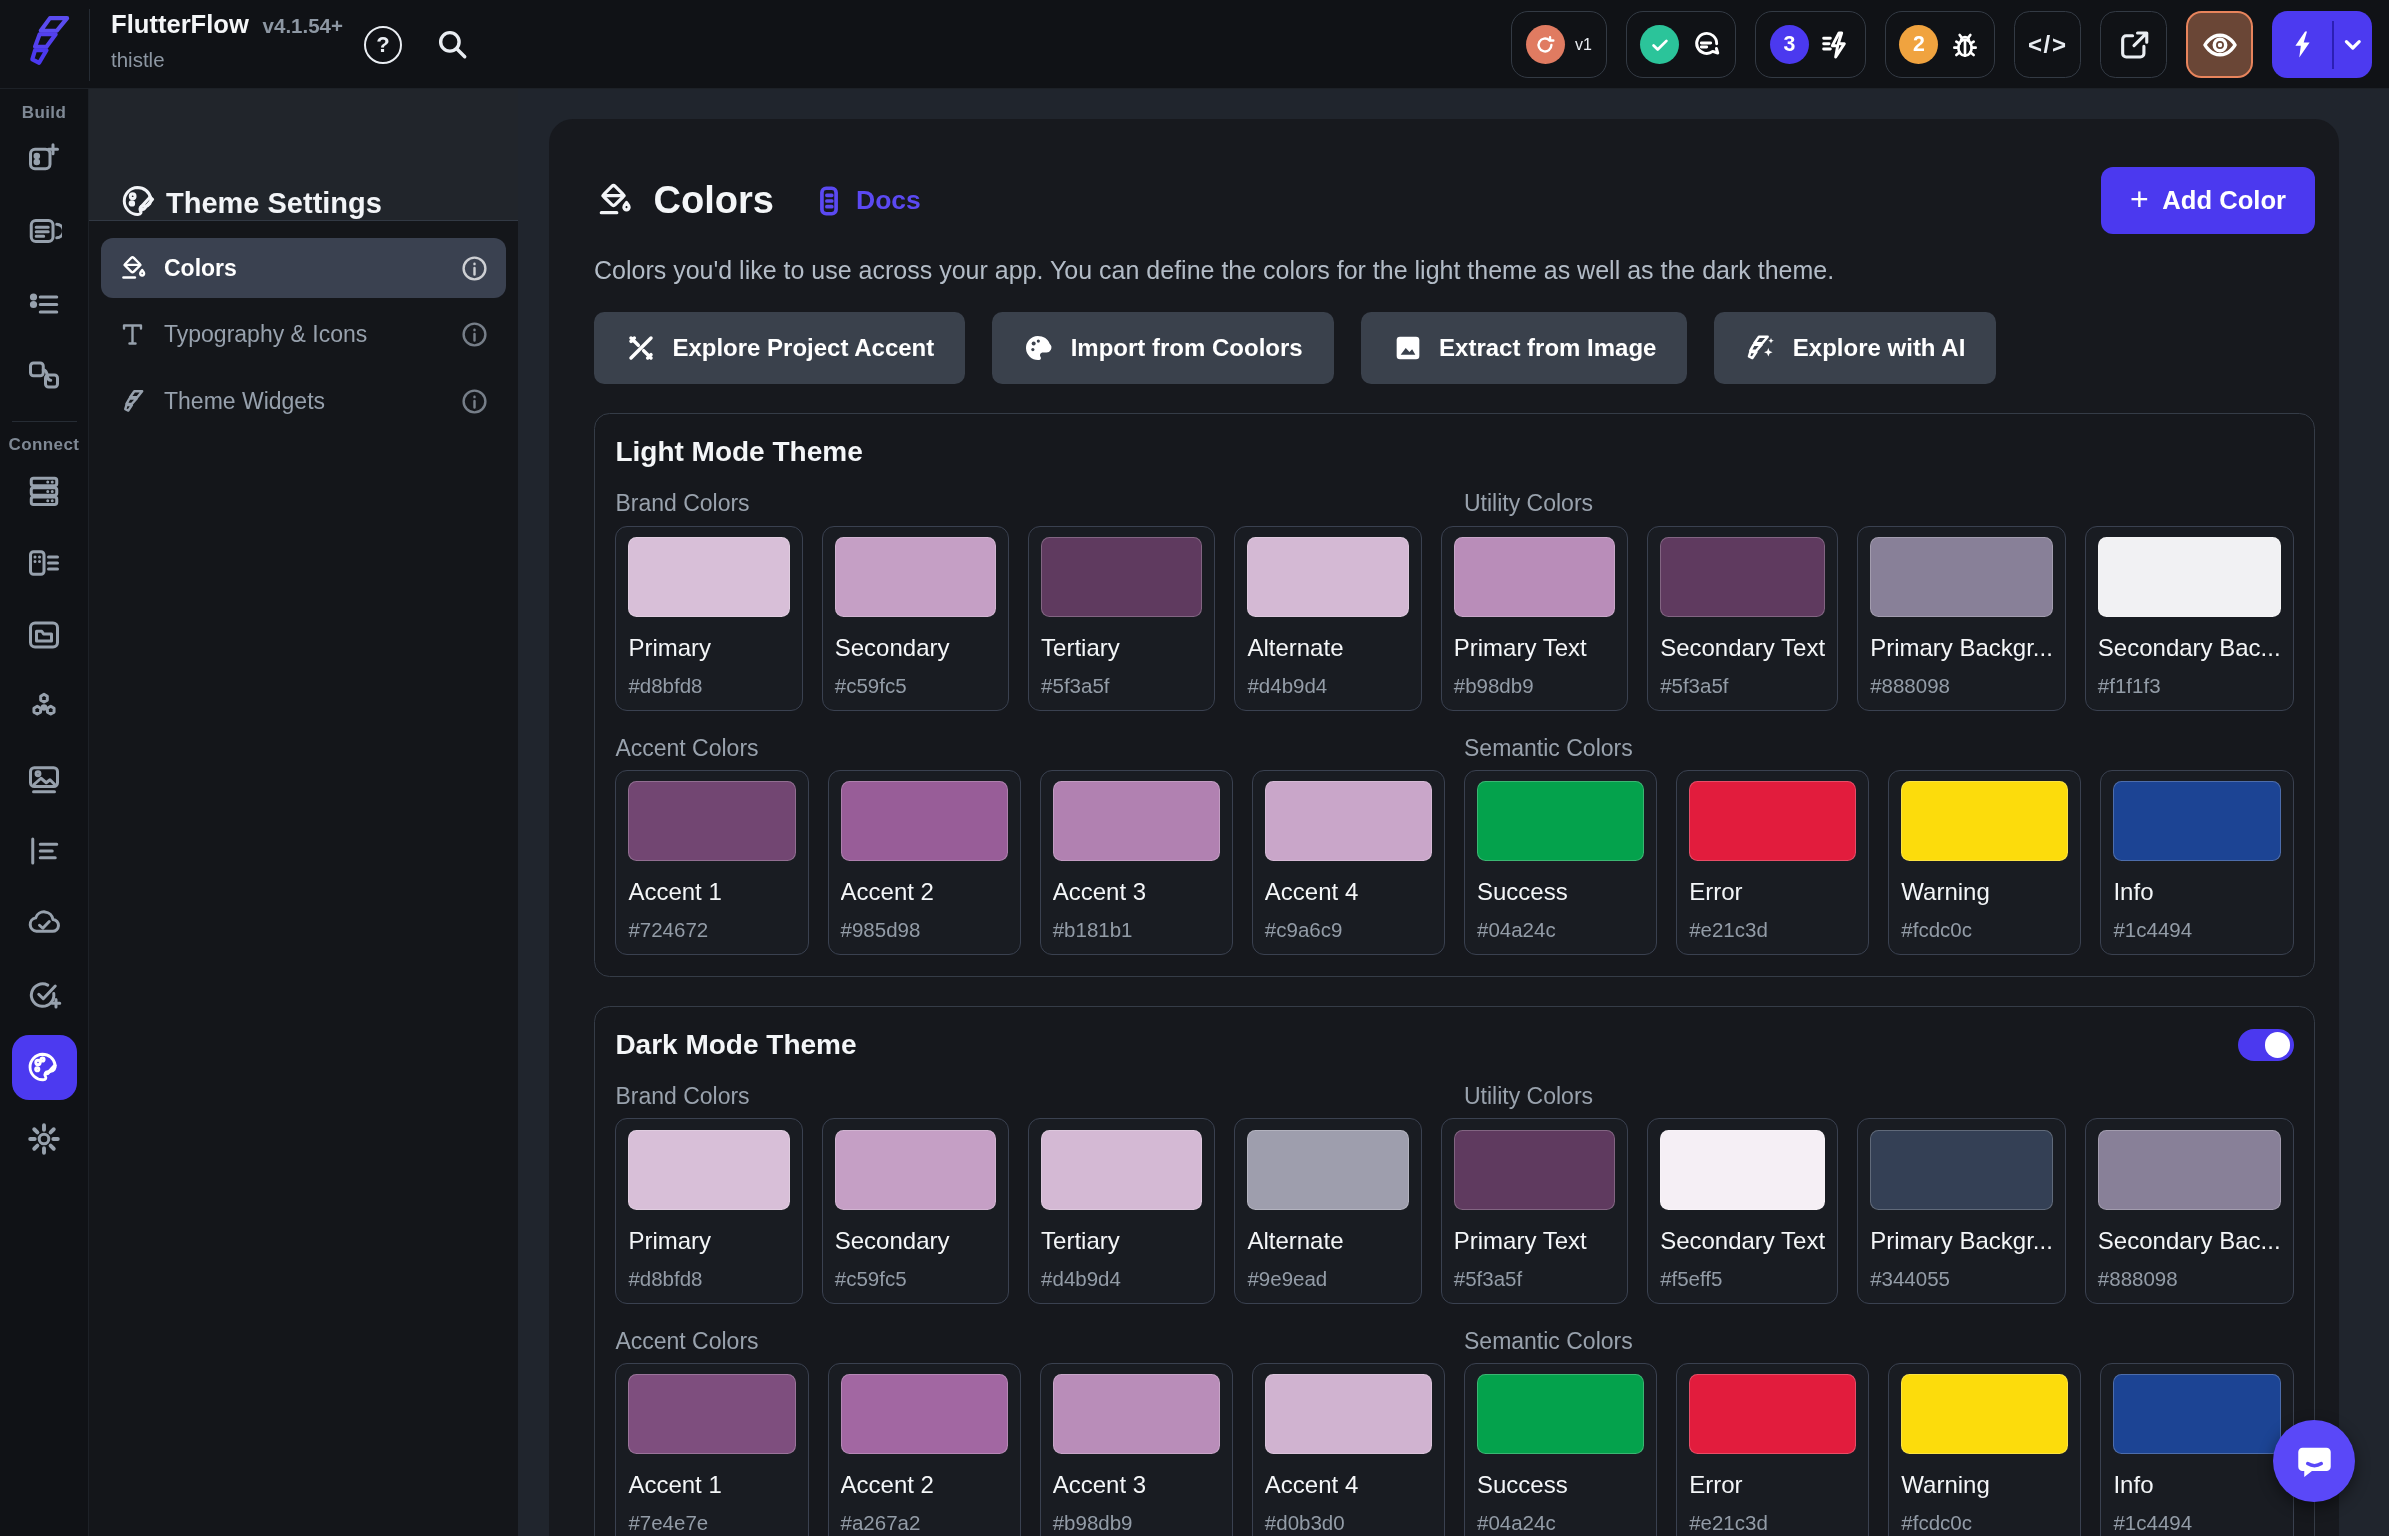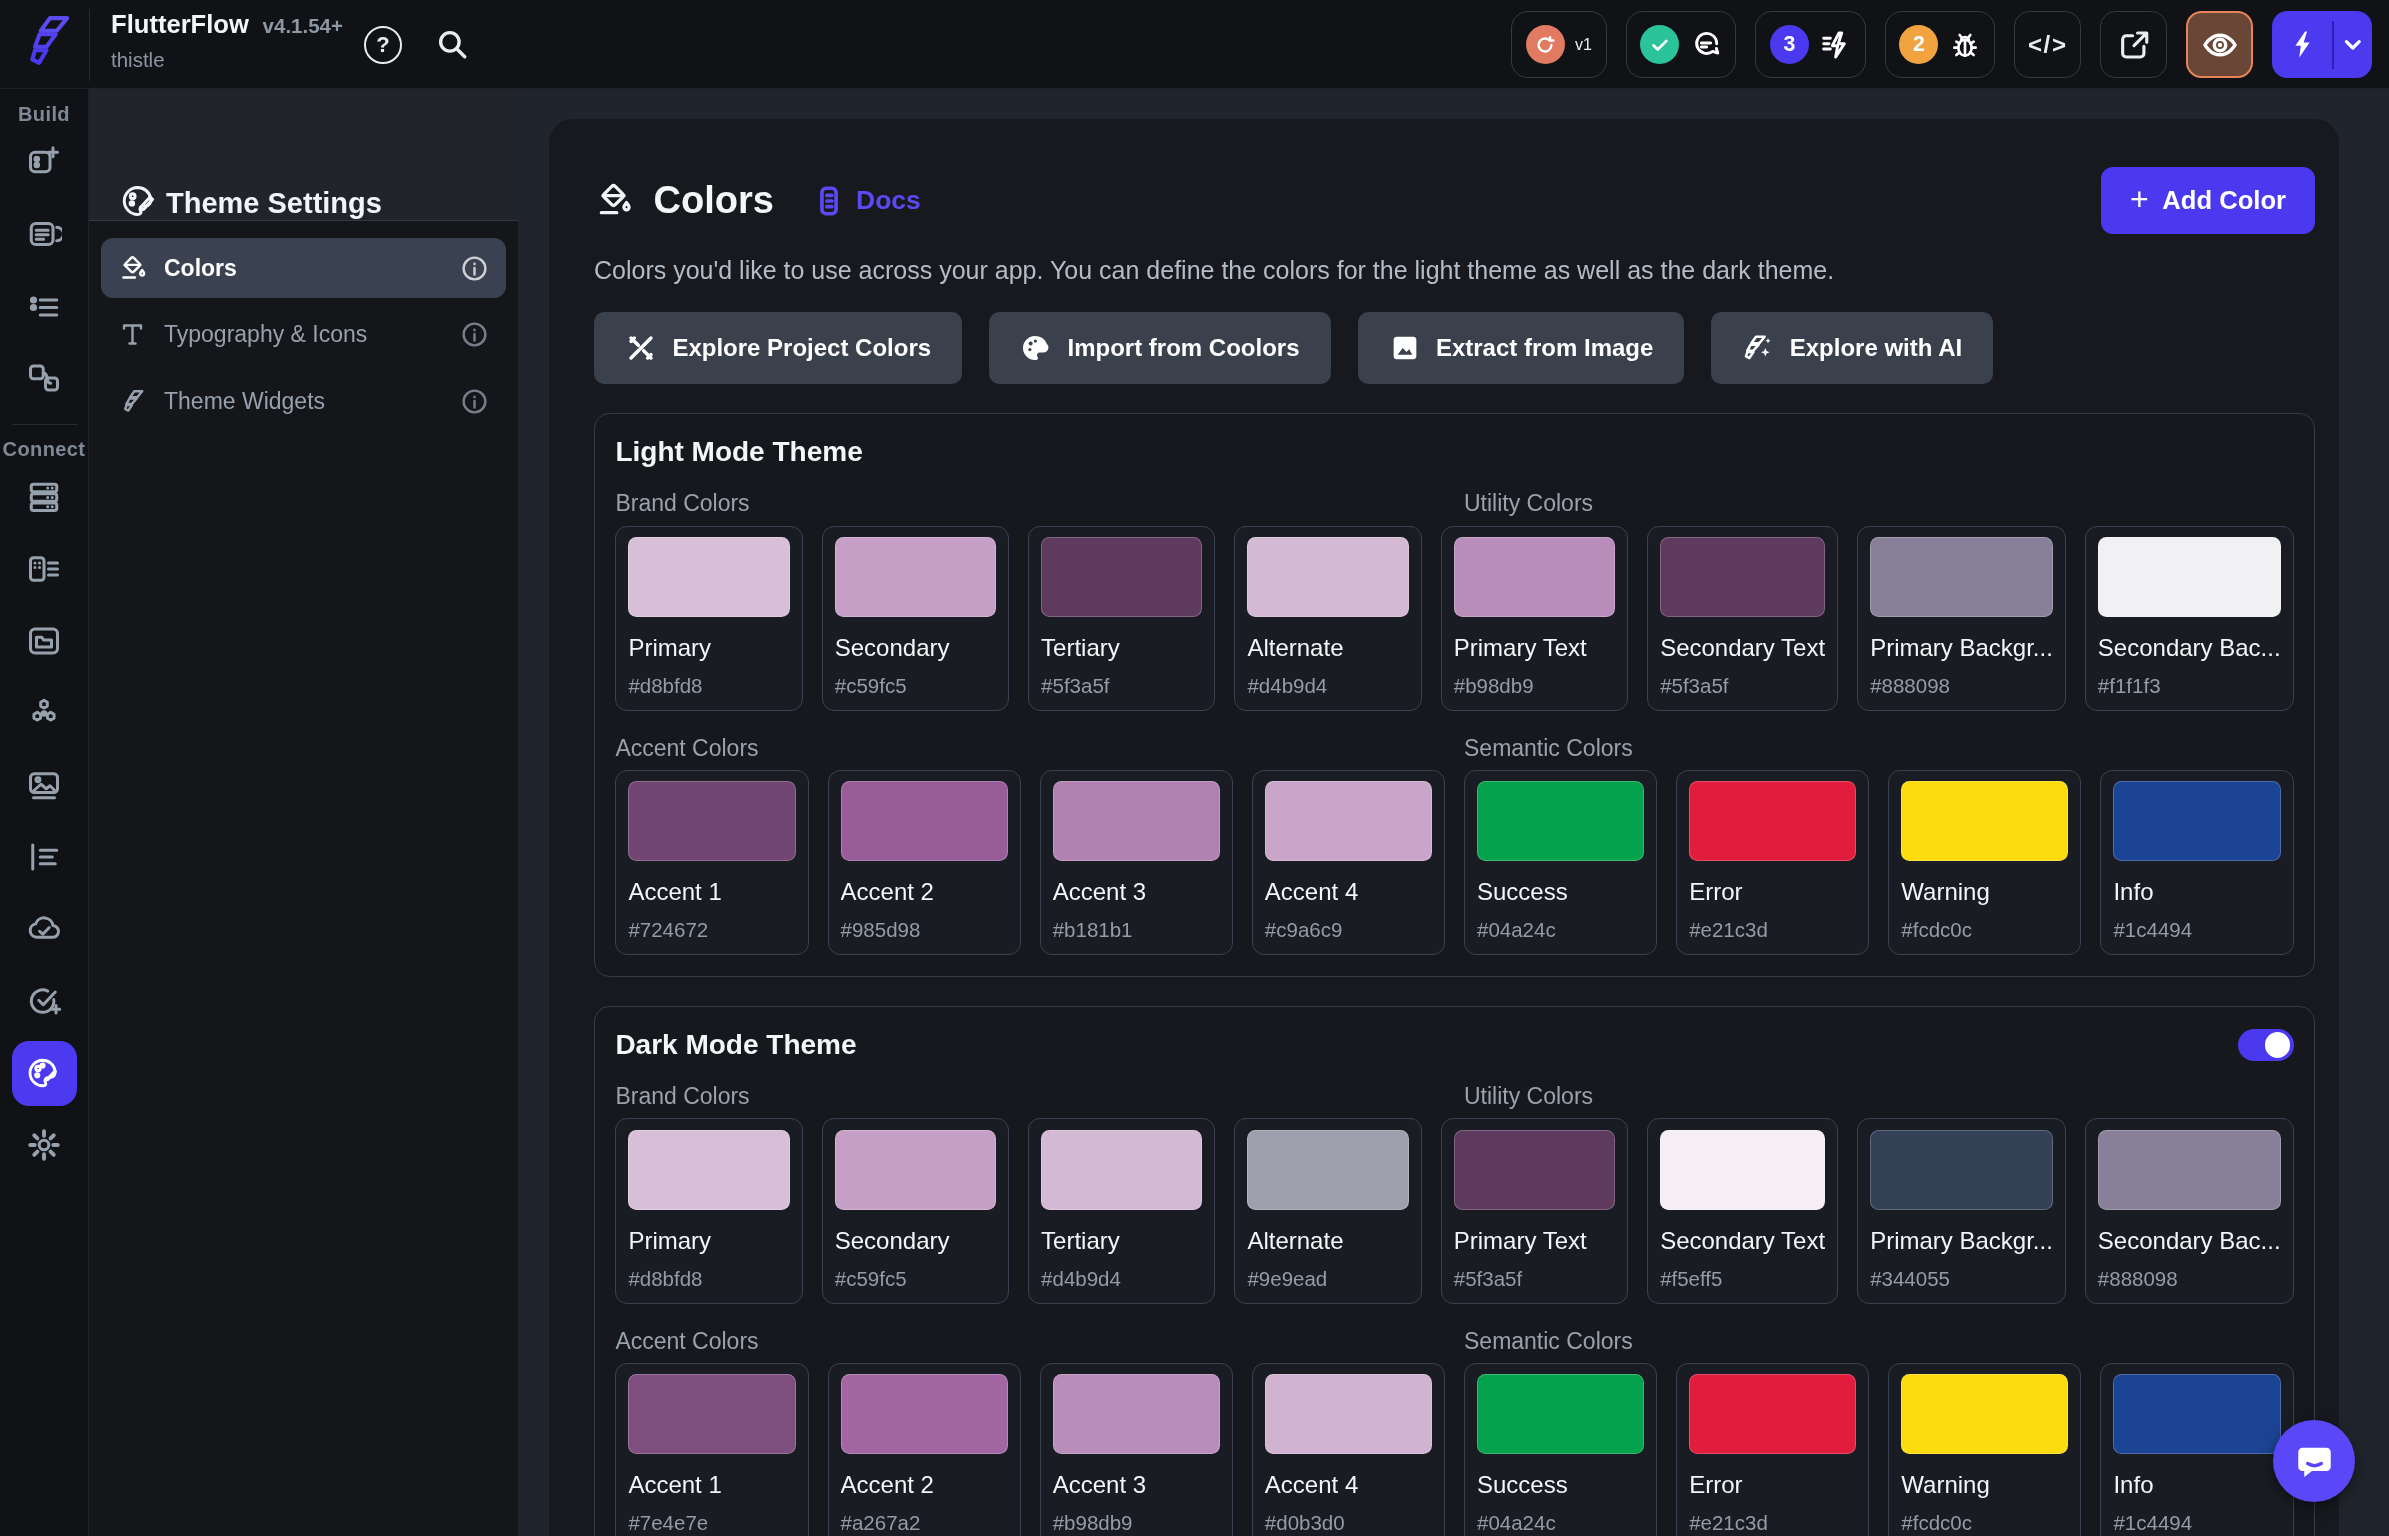--- a/index.html
+++ b/index.html
@@ -26,21 +26,21 @@
   .sqbtn { width:67px; height:67px; border:1.7px solid #333a44; border-radius:15.4px; display:flex; align-items:center; justify-content:center; }
   .code-glyph { font-size:24px; font-weight:bold; color:#e9edf2; letter-spacing:1.7px; }
   .eye-btn { background:#6a4636; border:2.6px solid #e8845c; }
   .split-btn { height:67px; border-radius:15.4px; background:#4c3af0; display:flex; align-items:center; }
   .split-main { width:60px; display:flex; justify-content:center; }
   .split-div { width:1.7px; height:48px; background:#2c1fb4; }
   .split-arrow { width:38px; display:flex; justify-content:center; }
 
   
   .rail { position:absolute; left:0; top:89px; width:89px; height:1447px; background:#101216; border-right:0.9px solid #1d2127; }
-  .rail-label { font-size:20px; font-weight:bold; color:#7f8995; text-align:center; margin-top:13.7px; letter-spacing:0.4px; }
+  .rail-label { font-size:17px; font-weight:bold; color:#7f8995; text-align:center; margin-top:13.7px; letter-spacing:0.4px; }
   .rail-items { display:flex; flex-direction:column; align-items:center; }
   .rail-item { width:72px; height:72px; display:flex; align-items:center; justify-content:center; color:#97a1ad; }
   .rail-item svg { width:36px; height:36px; }
   .rail-item.active { background:#4c3af0; border-radius:17px; width:65px; height:65px; margin:3.4px 0; color:#ffffff; }
   .rail-div { width:65px; height:0.9px; background:#262c34; margin:10.2px auto 0 auto; }
 
   
   .tpanel { position:absolute; left:89px; top:89px; width:429px; height:1447px; background:#14161a; }
   .tp-header { height:132px; background:#21252b; display:flex; align-items:flex-end; gap:8px; padding-left:31px;
                border-bottom:1.7px solid #323944; }
@@ -380,21 +380,21 @@
     </div>
   </div>
 
   <div class="m-desc">Colors you'd like to use across your app. You can define the colors for the light theme as well as the dark theme.</div>
 
   <div class="toolbar">
     <div class="tool-btn">
       <svg class="sic" viewBox="0 0 24 24" style="stroke-width:2.6;">
           <path d="M4.5 19.5 19.5 4.5M4.5 4.5 10 10M14 14l5.5 5.5M7 4.5l-2.5 2.5M19.5 17 17 19.5"></path>
         </svg>
-      <span class="tool-label">Explore Project Colors</span>
+      <span class="tool-label">Explore Project Accent</span>
     </div>
     <div class="tool-btn">
       <svg viewBox="0 0 24 24">
           <path d="M11 3a9 9 0 1 0 .5 18c2 0 2.3-1.4 1.6-2.5-.9-1.4.1-3.2 1.8-3.2h1.6A3.8 3.8 0 0 0 20 8.8C18.8 5.3 15.4 3 11 3z" fill="#fff"></path>
           <circle cx="8" cy="8.6" r="1.5" fill="#3a414c"></circle>
           <circle cx="7.4" cy="13.2" r="1.2" fill="#3a414c"></circle>
           <circle cx="11.5" cy="6.8" r="1.2" fill="#3a414c"></circle>
         </svg>
       <span class="tool-label">Import from Coolors</span>
     </div>

